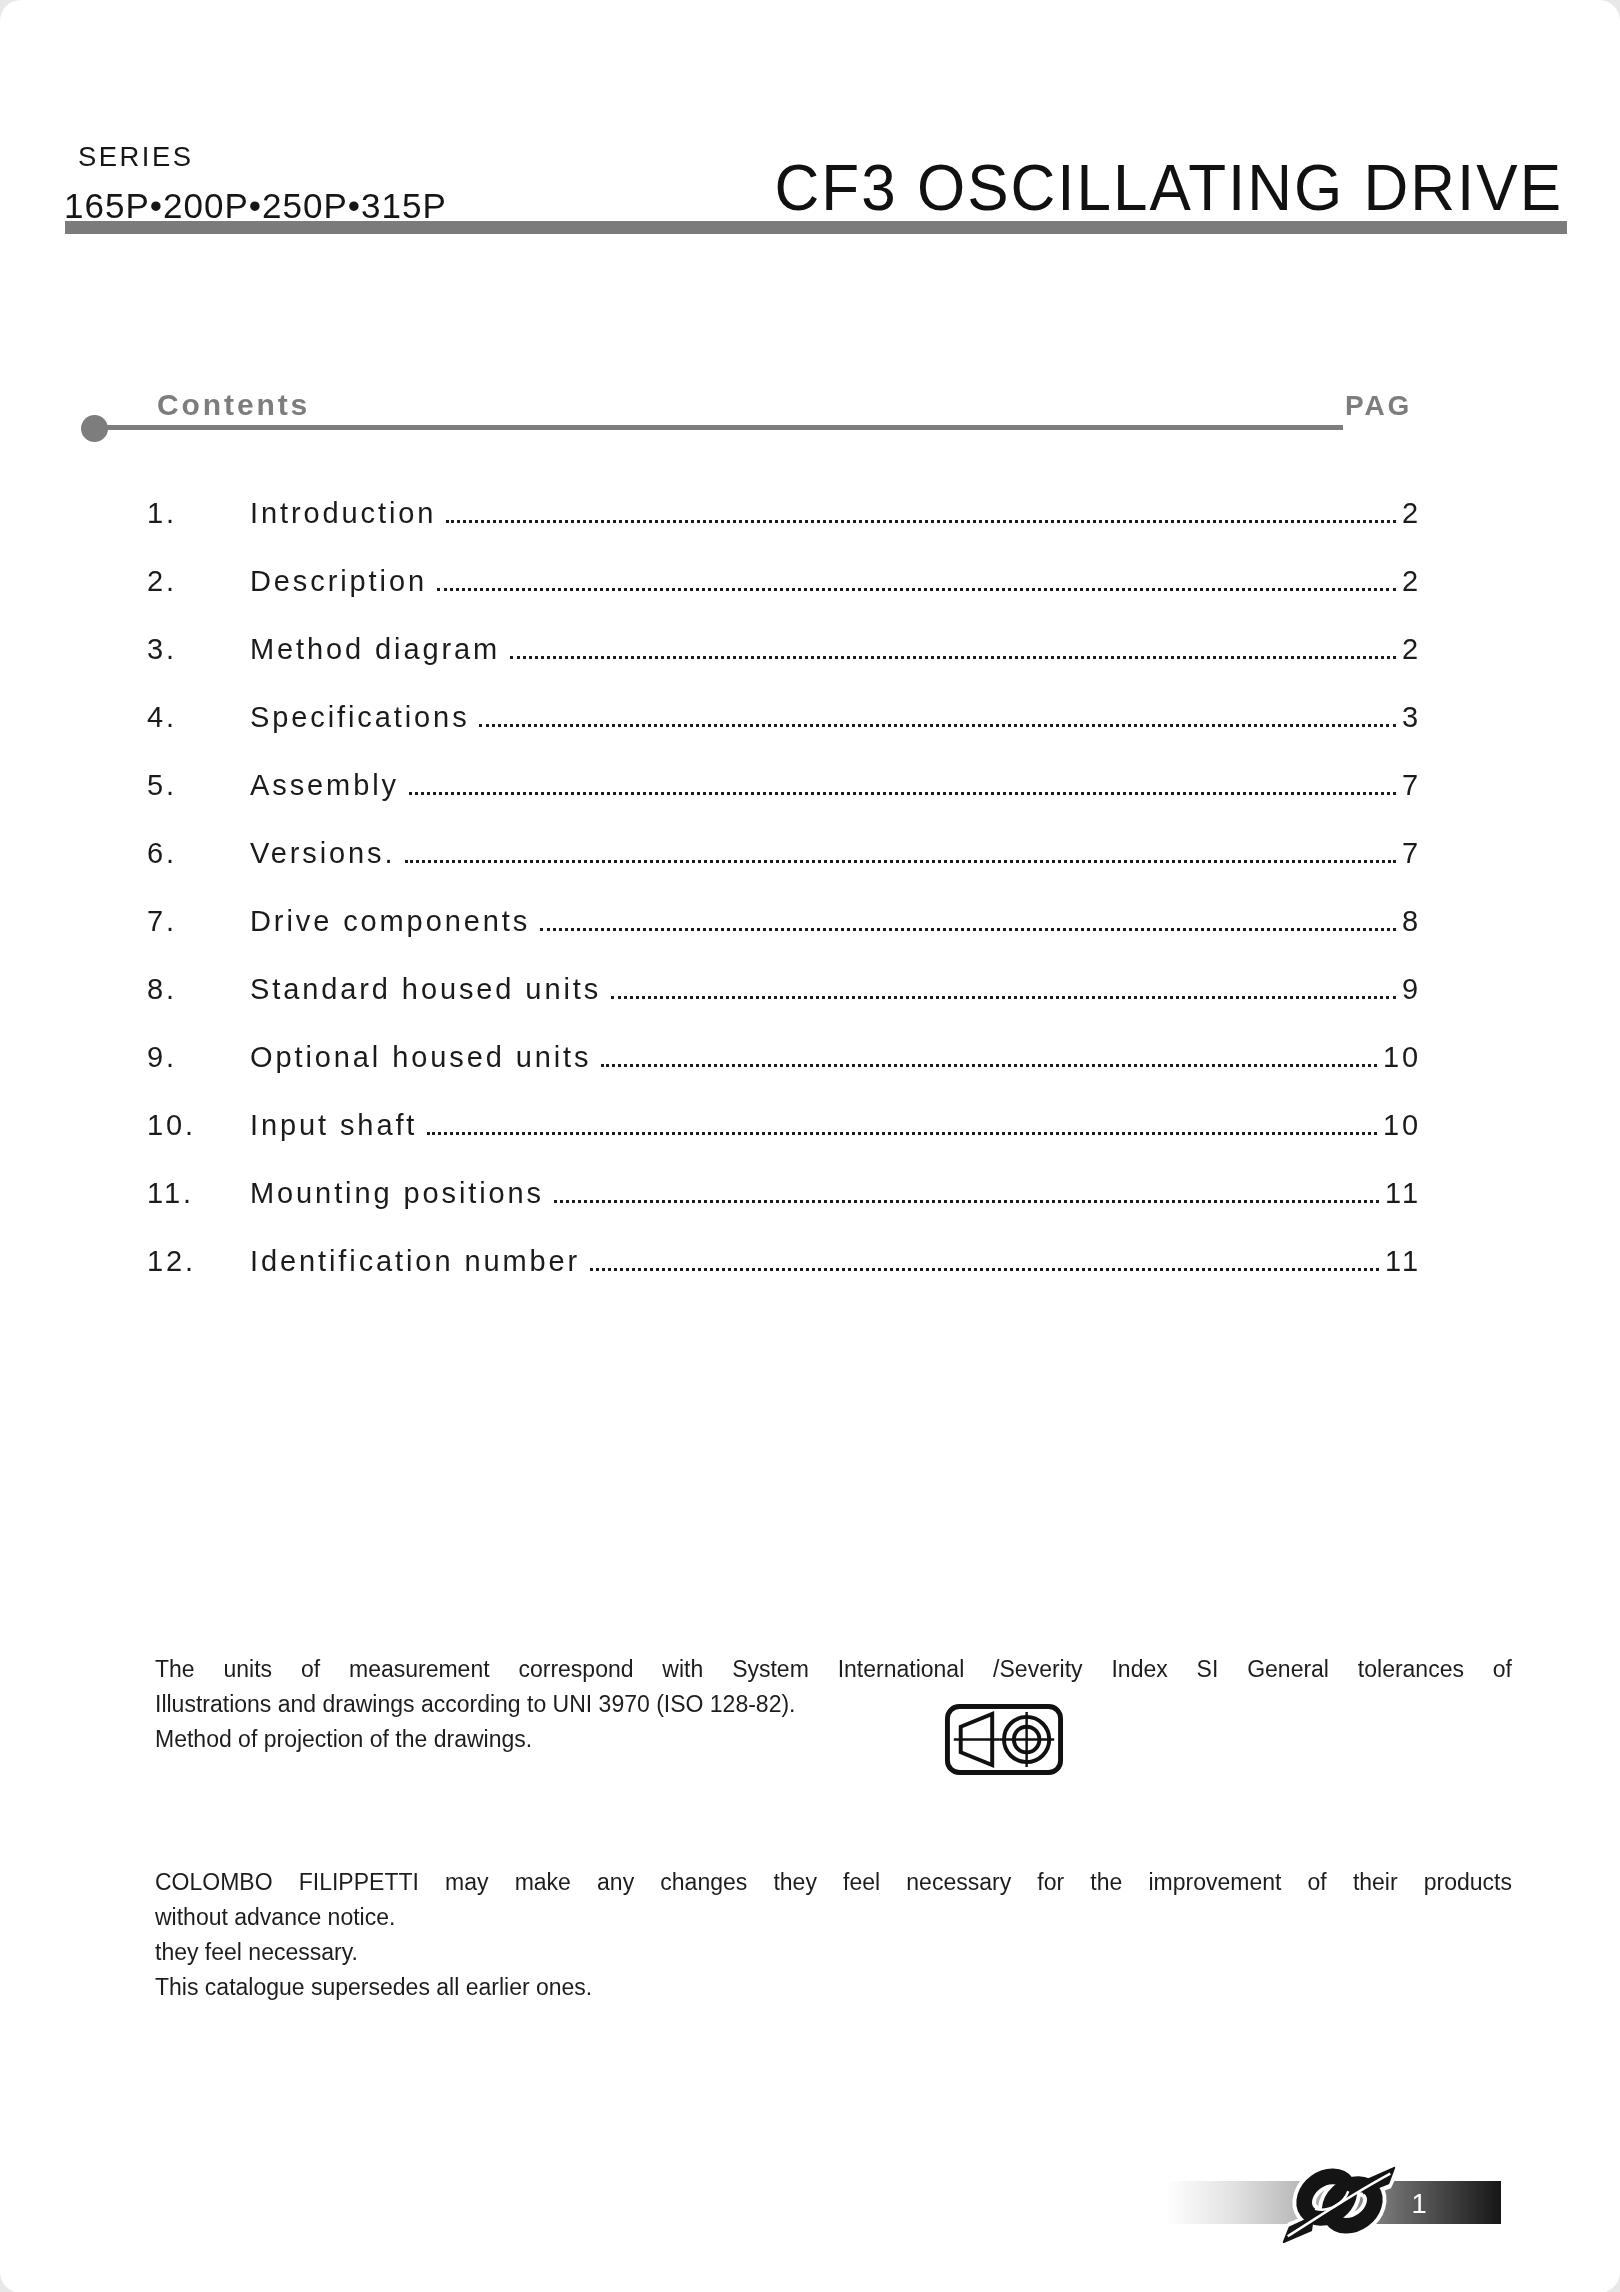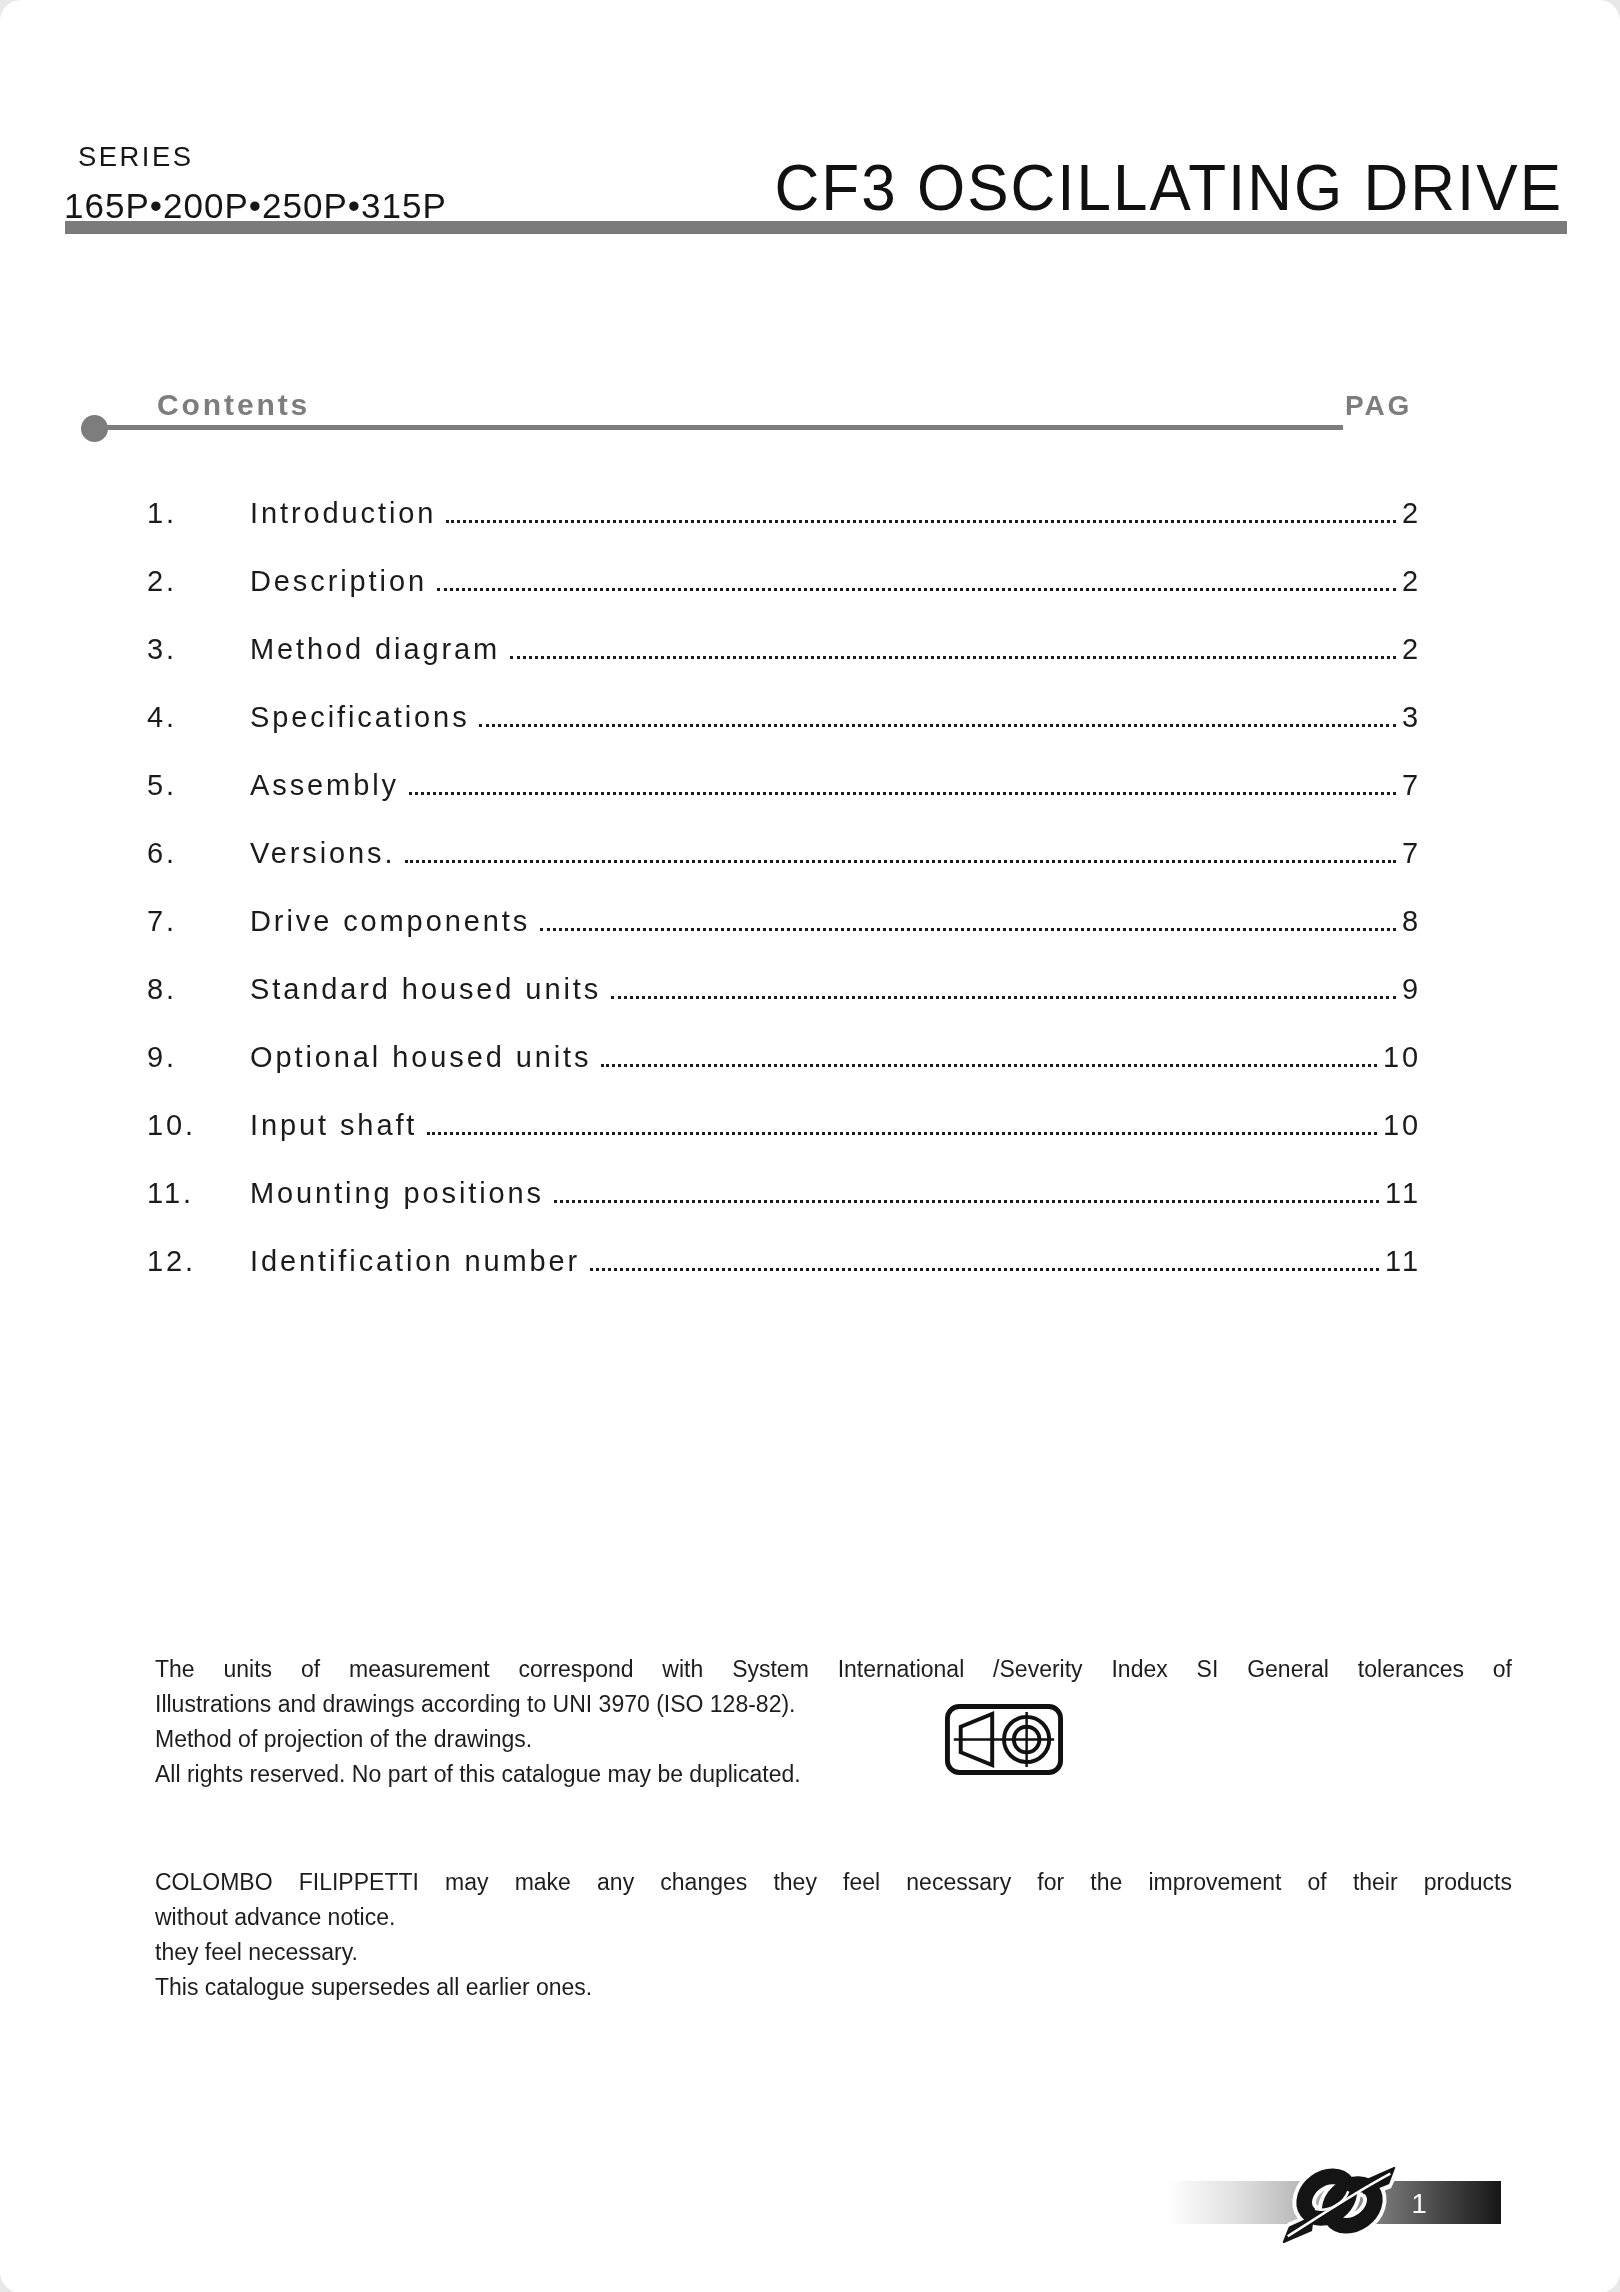--- a/index.html
+++ b/index.html
@@ -173,21 +173,20 @@
         <span class="toc-label">Identification number</span>
         <span class="toc-leader"></span>
         <span class="toc-page">11</span>
       </div>
     </div>
 
   <div class="notes notes-1">
       <div class="bline just">The units of measurement correspond with System International /Severity Index SI General tolerances of</div>
       <div class="bline">Illustrations and drawings according to UNI 3970 (ISO 128-82).</div>
       <div class="bline">Method of projection of the drawings.</div>
-      <div class="bline">All rights reserved. No part of this catalogue may be duplicated.</div>
     </div>
 
   <svg class="proj-symbol" viewBox="0 0 122 74" xmlns="http://www.w3.org/2000/svg">
     <rect x="3.5" y="3.5" width="115" height="67" rx="12" fill="none" stroke="#111" stroke-width="5"></rect>
     <polygon points="17,24 49,11 49,63 17,50" fill="none" stroke="#111" stroke-width="4"></polygon>
     <line x1="10" y1="37" x2="56" y2="37" stroke="#111" stroke-width="2.5"></line>
     <circle cx="84" cy="37" r="23" fill="none" stroke="#111" stroke-width="4"></circle>
     <circle cx="84" cy="37" r="13" fill="none" stroke="#111" stroke-width="4"></circle>
     <line x1="56" y1="37" x2="112" y2="37" stroke="#111" stroke-width="2.5"></line>
     <line x1="84" y1="9" x2="84" y2="65" stroke="#111" stroke-width="2.5"></line>

